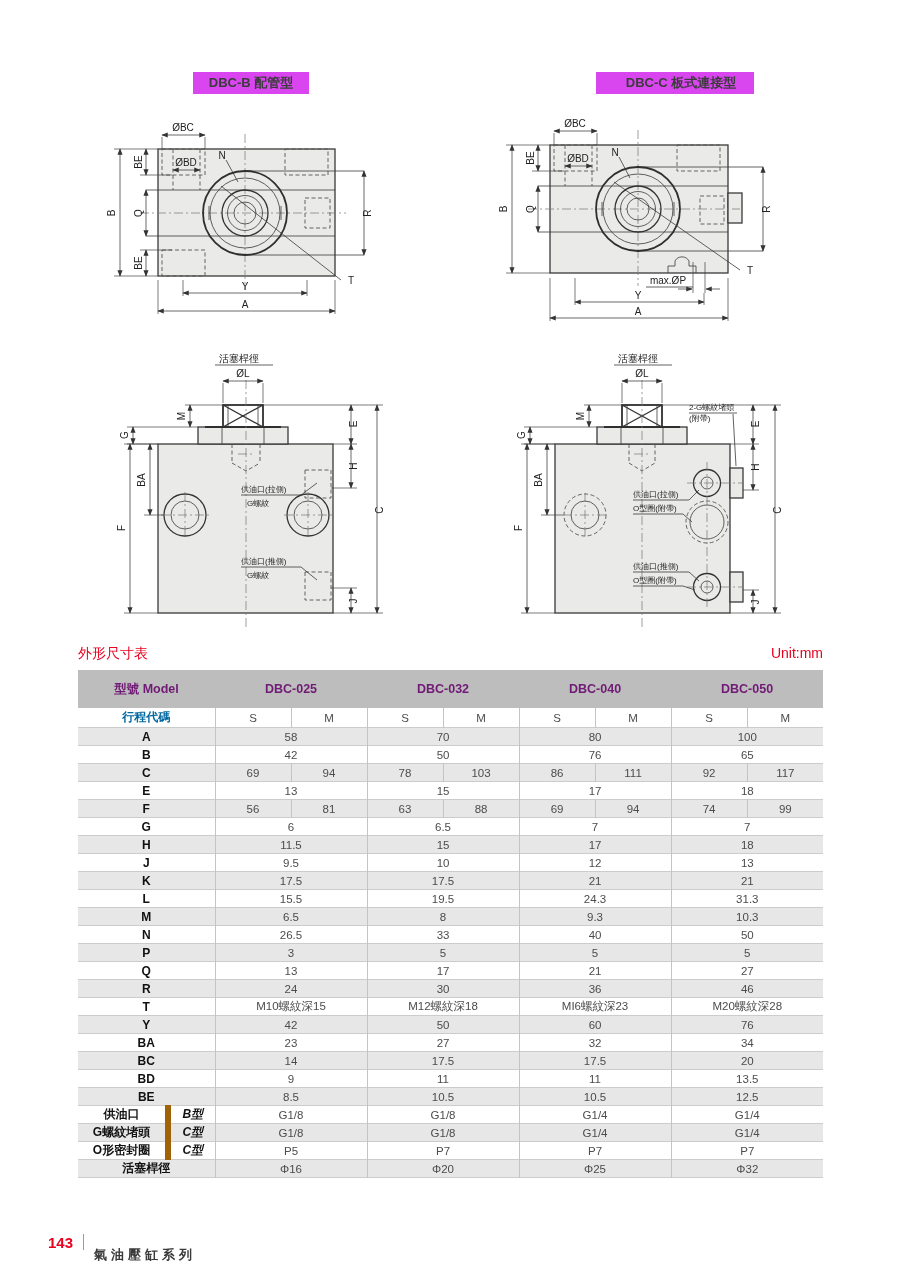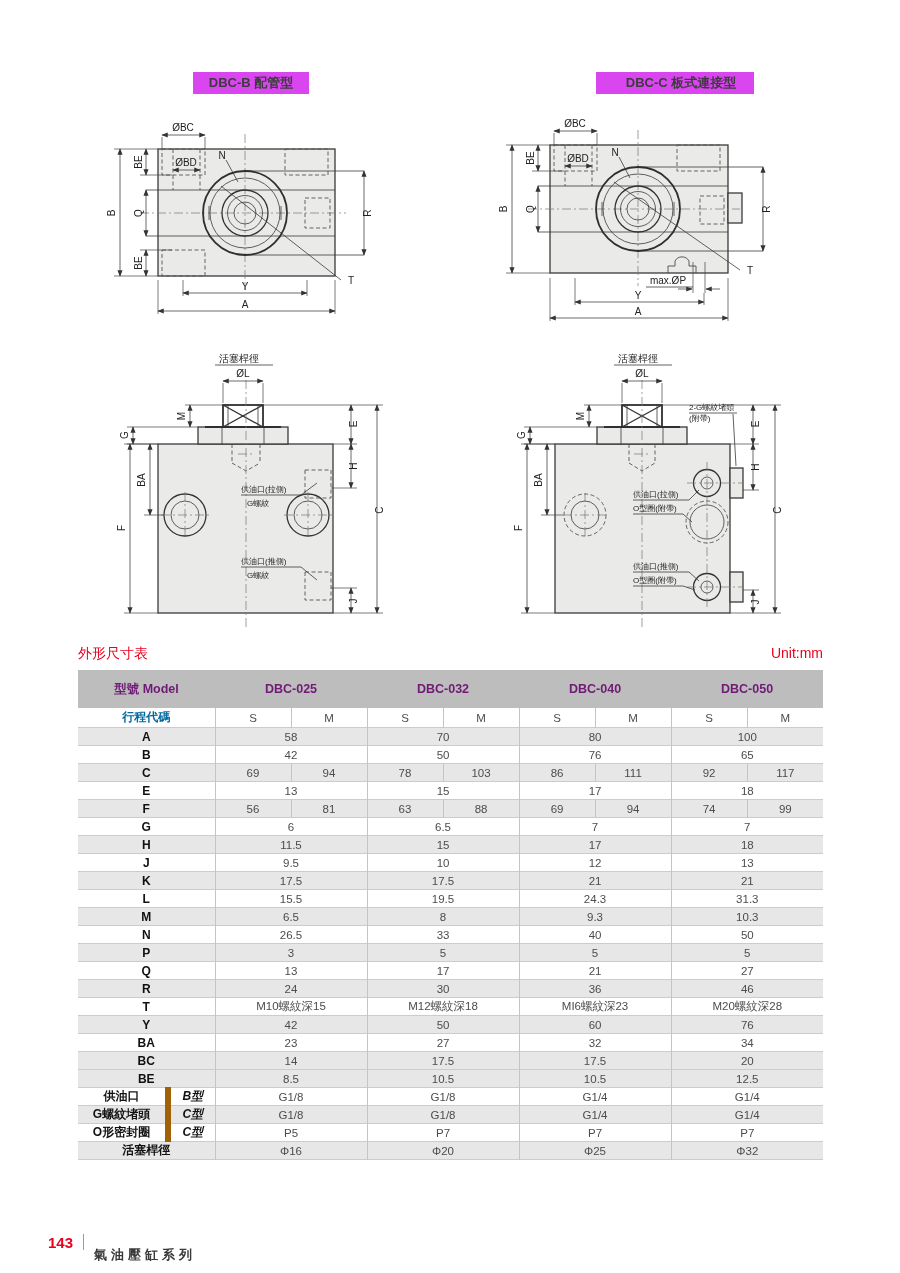--- a/index.html
+++ b/index.html
@@ -489,20 +489,27 @@
           <td class="v" colspan="2">32</td>
           <td class="v" colspan="2">34</td>
         </tr>
         <tr class="data g">
           <th class="rl" colspan="2">BC</th>
           <td class="v" colspan="2">14</td>
           <td class="v" colspan="2">17.5</td>
           <td class="v" colspan="2">17.5</td>
           <td class="v" colspan="2">20</td>
         </tr>
+        <tr class="data w">
+          <th class="rl" colspan="2">BD</th>
+          <td class="v" colspan="2">9</td>
+          <td class="v" colspan="2">11</td>
+          <td class="v" colspan="2">11</td>
+          <td class="v" colspan="2">13.5</td>
+        </tr>
         <tr class="data g">
           <th class="rl" colspan="2">BE</th>
           <td class="v" colspan="2">8.5</td>
           <td class="v" colspan="2">10.5</td>
           <td class="v" colspan="2">10.5</td>
           <td class="v" colspan="2">12.5</td>
         </tr>
         <tr class="data w">
           <th class="rl">供油口</th>
           <th class="rl sub">B型</th>

